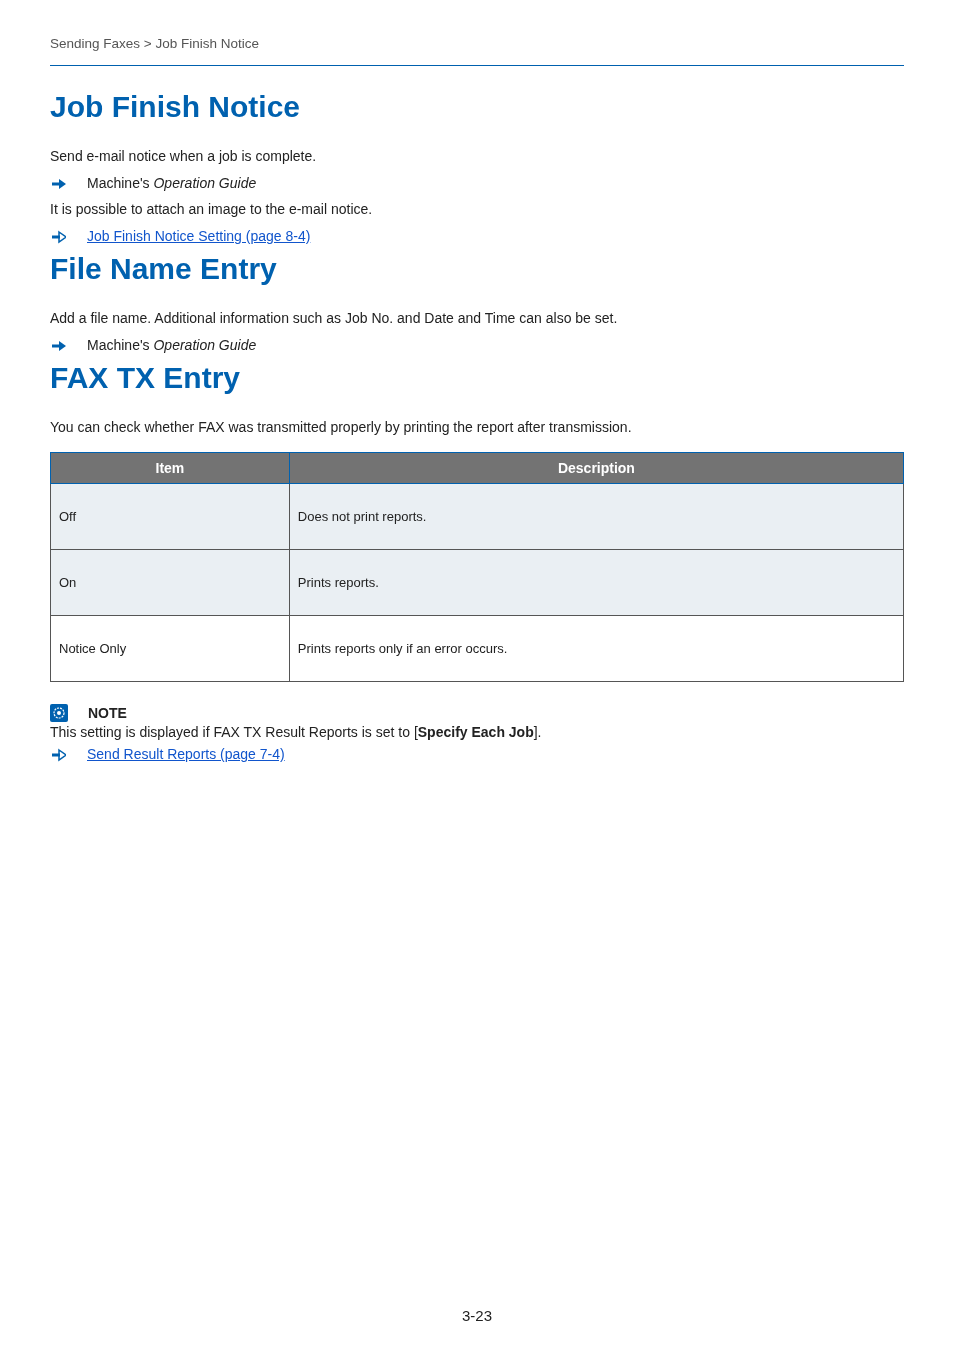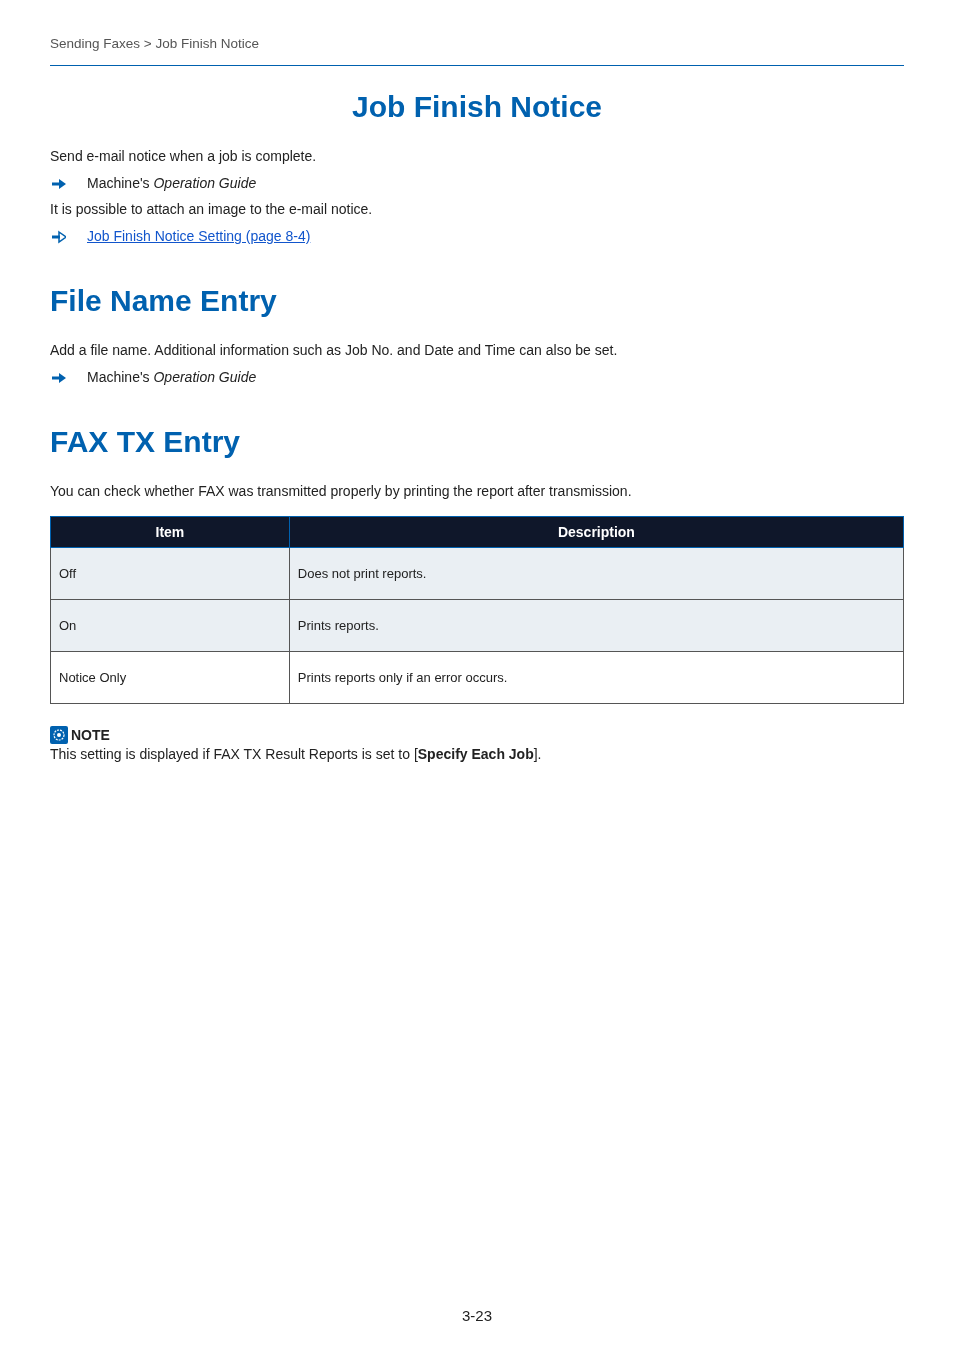--- a/index.html
+++ b/index.html
@@ -23,25 +23,24 @@
     .hr-line {
       border: none;
       border-top: 1.5px solid #0061af;
       margin-bottom: 24px;
     }
     h1.section-heading {
       font-size: 30px;
       font-weight: bold;
       color: #0061af;
       margin-bottom: 22px;
-      margin-top: 40px;
+      margin-top: 8px;
     }
     h1.section-heading:first-of-type {
       margin-top: 0;
-      text-align: center;
     }
     p.body-text {
       font-size: 14px;
       color: #222;
       margin-bottom: 8px;
       line-height: 1.5;
     }
     .bullet-line {
       display: flex;
       align-items: flex-start;
@@ -73,49 +72,49 @@
       color: #1155cc;
       text-decoration: underline;
     }
     table.settings-table {
       width: 100%;
       border-collapse: collapse;
       margin-top: 14px;
       margin-bottom: 22px;
     }
     table.settings-table th {
-      background: #0f172a;
+      background: #737373;
       color: #ffffff;
       font-weight: bold;
       font-size: 14px;
       text-align: center;
       padding: 7px 8px;
       border: 1px solid #0061af;
     }
     table.settings-table td {
       font-size: 13px;
       color: #222;
-      padding: 18px 8px;
+      padding: 25px 8px;
       border: 1px solid #555;
       text-align: left;
     }
     table.settings-table th:first-child,
     table.settings-table td:first-child {
       width: 28%;
     }
     table.settings-table tr.shaded td {
       background: #eaeff3;
     }
     .note-block {
       margin-top: 8px;
     }
     .note-header {
       display: flex;
       align-items: center;
-      gap: 3px;
+      gap: 20px;
       margin-bottom: 2px;
     }
     .note-icon {
       width: 18px;
       height: 18px;
       background: #0061af;
       border-radius: 2px;
       display: flex;
       align-items: center;
       justify-content: center;
@@ -217,15 +216,22 @@
       <svg viewBox="0 0 14 14" width="14" height="14">
         <circle cx="7" cy="7" r="5" fill="none" stroke="#ffffff" stroke-width="1.2" stroke-dasharray="2 1"></circle>
         <circle cx="7" cy="7" r="2" fill="#ffffff"></circle>
       </svg>
     </span>
     <span class="note-label">NOTE</span>
   </div>
   <p class="note-text">
     <span>This setting is displayed if FAX TX Result Reports is set to [</span><span class="bold">Specify Each Job</span><span>].</span>
   </p>
+  <div class="bullet-line">
+    <svg class="arrow-icon" viewBox="0 0 14 14">
+      <rect x="0" y="5.5" width="8" height="3" fill="#0061af"></rect>
+      <polygon points="7,2 14,7 7,12" fill="none" stroke="#0061af" stroke-width="1.5"></polygon>
+    </svg>
+    <a href="#" class="hyperlink">Send Result Reports (page 7-4)</a>
+  </div>
 </div>
 
 <div class="page-number">3-23</div>
 
 </body></html>

